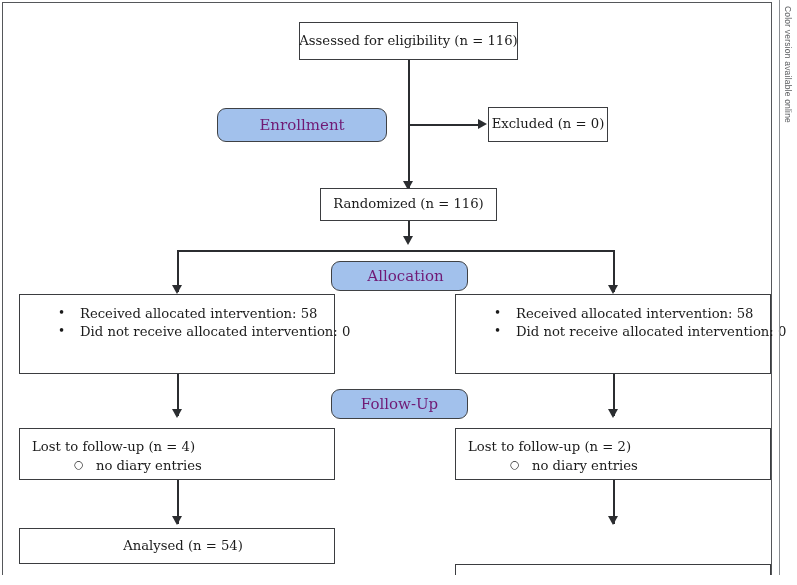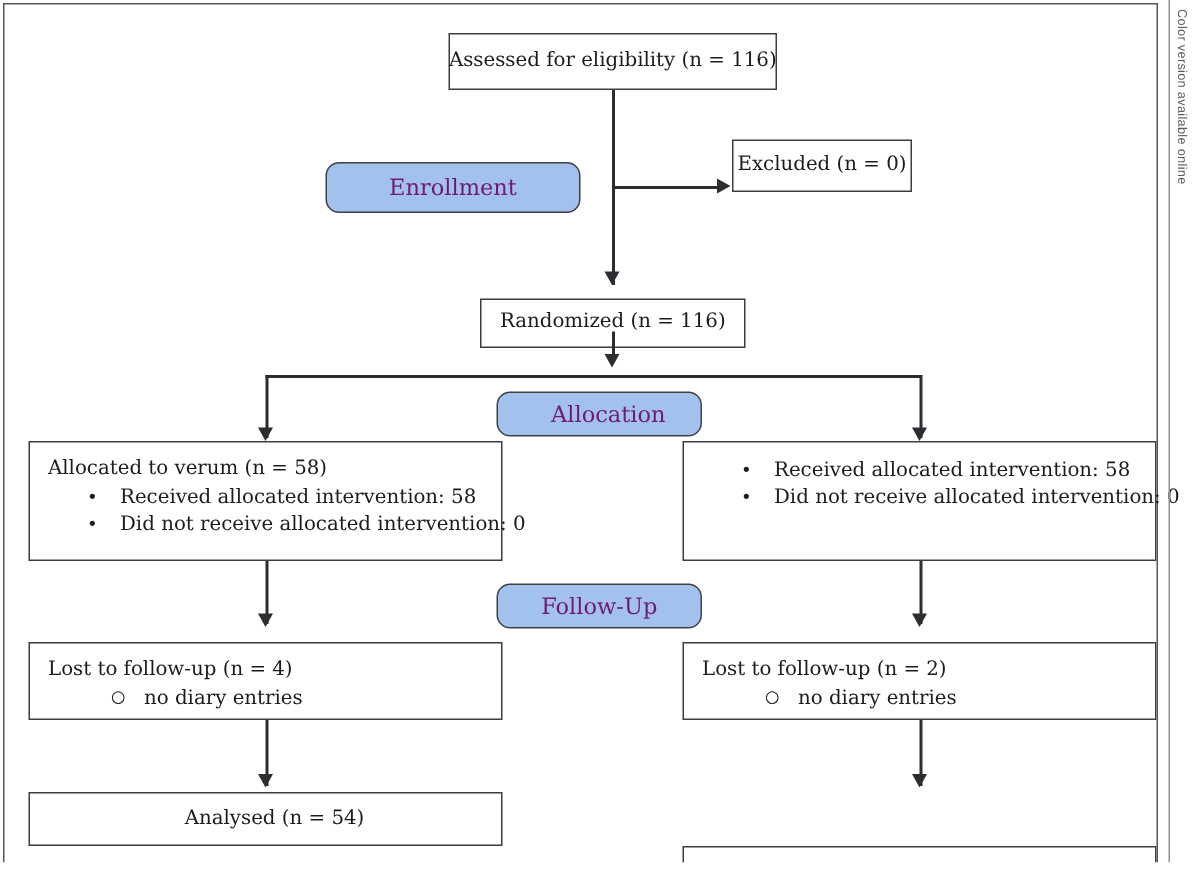--- a/index.html
+++ b/index.html
@@ -143,43 +143,42 @@
 
   <div class="vline" style="left:408px; top:60px; height:130px;"></div>
   <div class="arrow-down" style="left:403px; top:181px;"></div>
 
   <div class="tag" style="left:217px; top:108px; width:170px; height:34px;">
     <span>Enrollment</span>
   </div>
 
   <div class="hline" style="left:408px; top:124px; width:72px;"></div>
   <div class="arrow-right" style="left:478px; top:119px;"></div>
-  <div class="box center" style="left:488px; top:93px; width:120px; height:35px;">
+  <div class="box center" style="left:488px; top:107px; width:120px; height:35px;">
     <span class="title">Excluded (n = 0)</span>
   </div>
 
-  <div class="box center" style="left:320px; top:188px; width:177px; height:33px;margin-top:11px;">
+  <div class="box center" style="left:320px; top:188px; width:177px; height:33px;">
     <span class="title">Randomized (n = 116)</span>
   </div>
 
   <div class="vline" style="left:408px; top:221px; height:20px;"></div>
   <div class="arrow-down" style="left:403px; top:236px;"></div>
 
   <div class="hline" style="left:177px; top:250px; width:437px;"></div>
   <div class="vline" style="left:177px; top:250px; height:42px;"></div>
   <div class="arrow-down" style="left:172px; top:285px;"></div>
   <div class="vline" style="left:613px; top:250px; height:42px;"></div>
   <div class="arrow-down" style="left:608px; top:285px;"></div>
 
   <div class="tag" style="left:331px; top:261px; width:137px; height:30px;padding-left:12px;">
     <span>Allocation</span>
   </div>
 
   <div class="box pad" style="left:19px; top:294px; width:316px; height:80px;">
-    <span class="title">Allocated to verum (n = 58)</span>
     <ul class="bullets">
       <li>
         <span class="mk">•</span>
         <span>Received allocated intervention: 58</span>
       </li>
       <li>
         <span class="mk">•</span>
         <span>Did not receive allocated intervention: 0</span>
       </li>
     </ul>

